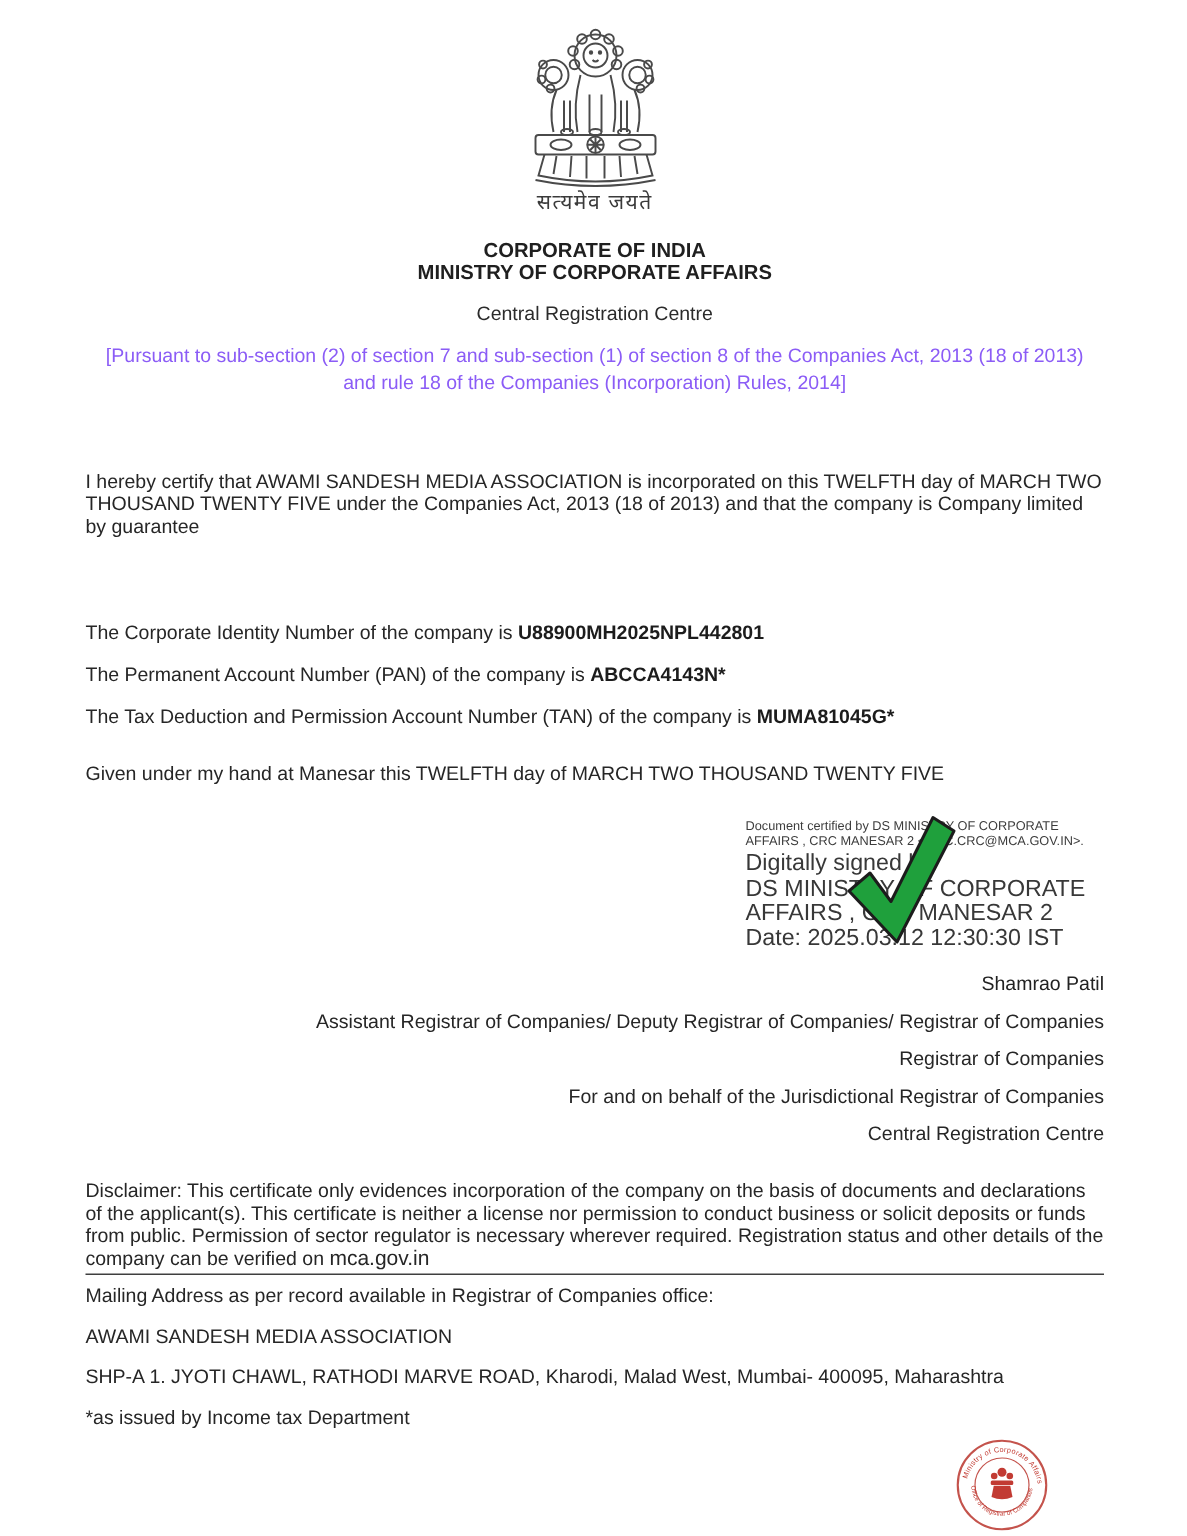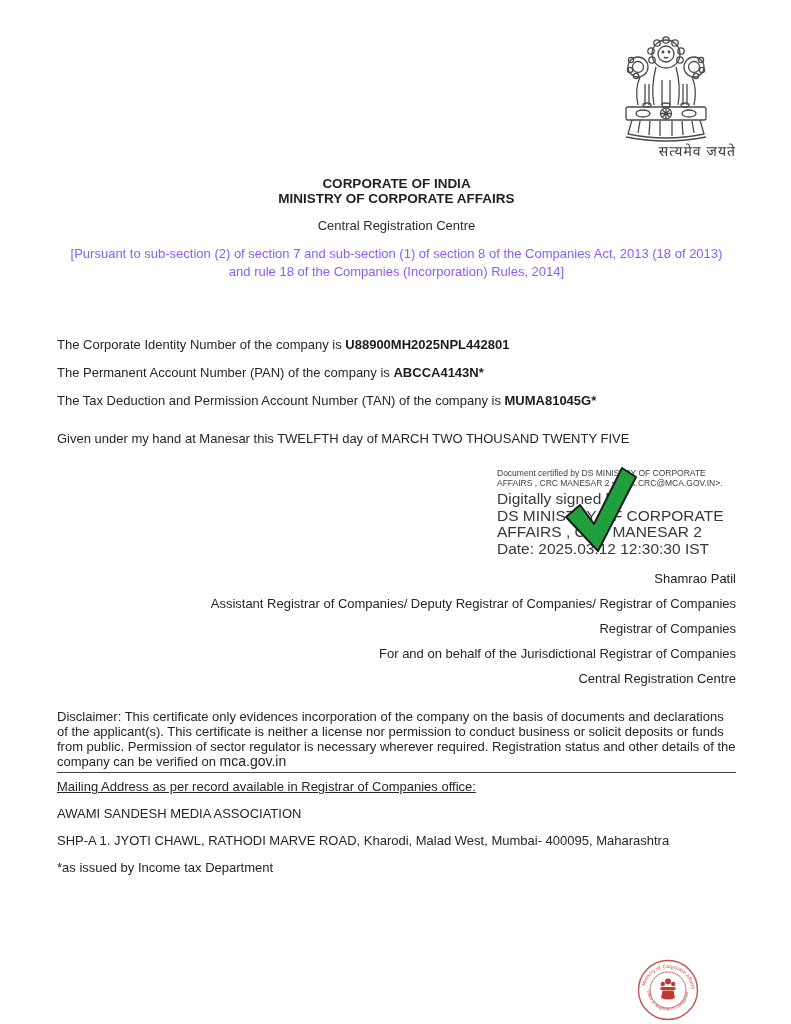--- a/index.html
+++ b/index.html
@@ -10,21 +10,21 @@
     margin:0 auto;
     background:#ffffff;
     font-family:"Liberation Sans", sans-serif;
     color:#262626;
     font-size:13px;
     overflow:hidden;
   }
   .content { padding:0 55px 0 57px; }
 
   
-  .emblem-wrap { text-align:right; padding-top:30px; }
+  .emblem-wrap { text-align:center; padding-top:13px; }
   .emblem-wrap svg { display:inline-block; }
   .motto { font-size:14px; color:#3a3a3a; margin-top:-4px; letter-spacing:1px; }
 
   
   .header { text-align:center; margin-top:16px; }
   .hline-bold { font-weight:bold; font-size:13.5px; line-height:15px; color:#1f1f1f; }
   .centre-line { margin-top:12px; font-size:13px; color:#2b2b2b; }
   .cert-title { margin-top:11px; font-weight:bold; font-size:13px; color:#1f1f1f; }
   .pursuant { margin-top:12px; font-size:13px; line-height:18px; color:#8b5cf6; padding:0 6px; }
 
@@ -52,21 +52,21 @@
   .sig-right {
     position:absolute; right:0; top:100px;
     text-align:right; line-height:25px; color:#262626;
   }
   .sig-right .signer { color:#222; }
 
   
   .disclaimer { margin-top:27px; line-height:15px; }
   .mca-link { font-size:14px; }
   .rule { border:none; border-top:1.5px solid #3f3f3f; margin-top:3px; }
-  .mailing-head { margin-top:6px; line-height:15px;text-decoration:underline; }
+  .mailing-head { margin-top:6px; line-height:15px; }
   .mail-company { margin-top:12px; }
   .mail-address { margin-top:12px; }
   .footnote { margin-top:12px; }
 
   
   .seal { position:absolute; left:636px; top:958px; }
 </style>
 </head>
 <body>
 
@@ -126,20 +126,21 @@
       <div class="motto">सत्यमेव जयते</div>
     </div>
 
     <div class="header">
       <div class="hline-bold">CORPORATE OF INDIA</div>
       <div class="hline-bold">MINISTRY OF CORPORATE AFFAIRS</div>
       <div class="centre-line">Central Registration Centre</div>
       <div class="pursuant">[Pursuant to sub-section (2) of section 7 and sub-section (1) of section 8 of the Companies Act, 2013 (18 of 2013) and rule 18 of the Companies (Incorporation) Rules, 2014]</div>
     </div>
 
+    <p class="certify">I hereby certify that AWAMI SANDESH MEDIA ASSOCIATION is incorporated on this  TWELFTH day of MARCH  TWO THOUSAND TWENTY FIVE under the Companies Act, 2013 (18 of 2013) and that the company is Company limited by guarantee</p>
 
     <div class="ids">
       <p class="id-line"><span>The Corporate Identity Number of the company is </span><b>U88900MH2025NPL442801</b></p>
       <p class="id-line"><span>The Permanent Account Number (PAN) of the company is </span><b>ABCCA4143N*</b></p>
       <p class="id-line"><span>The Tax Deduction and Permission Account Number (TAN) of the company is </span><b>MUMA81045G*</b></p>
     </div>
 
     <p class="given">Given under my hand at Manesar this  TWELFTH day of MARCH  TWO THOUSAND TWENTY FIVE</p>
 
     <div class="sig-region">

